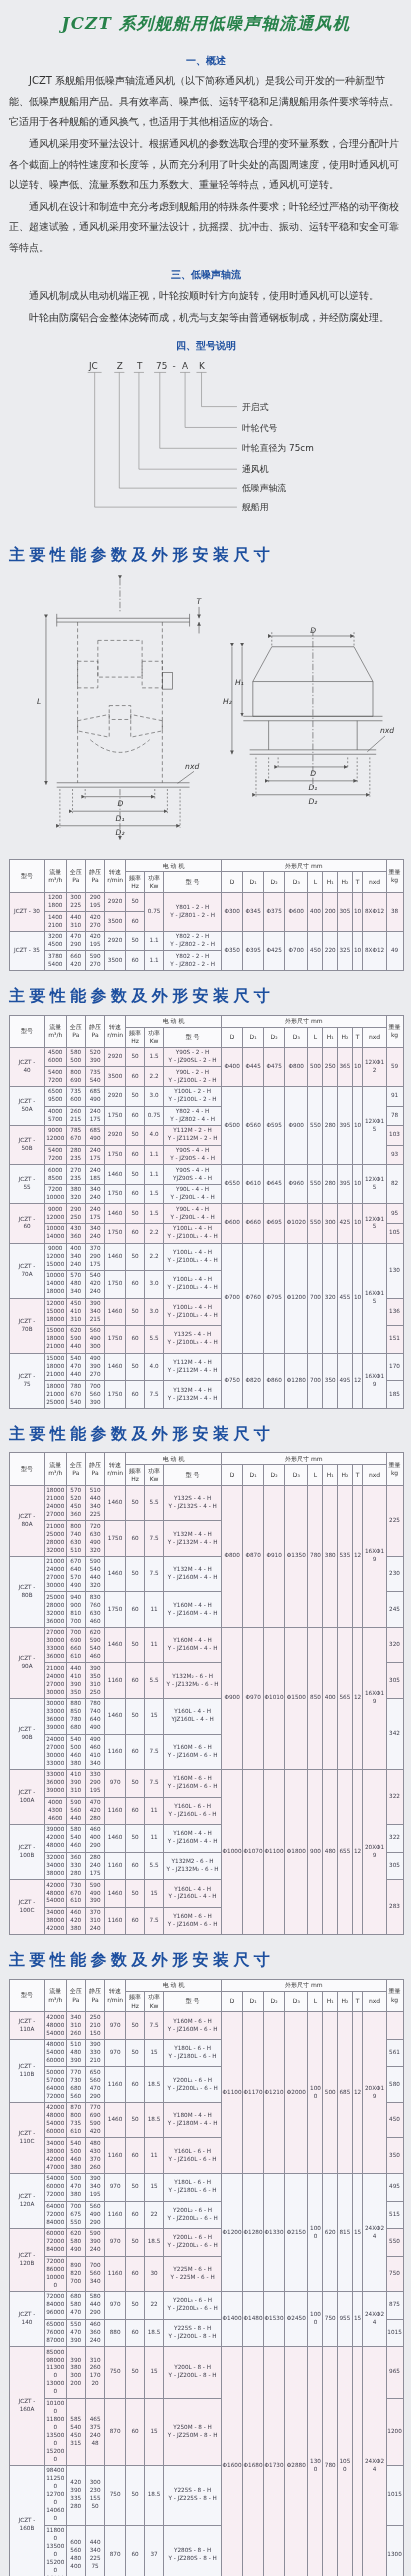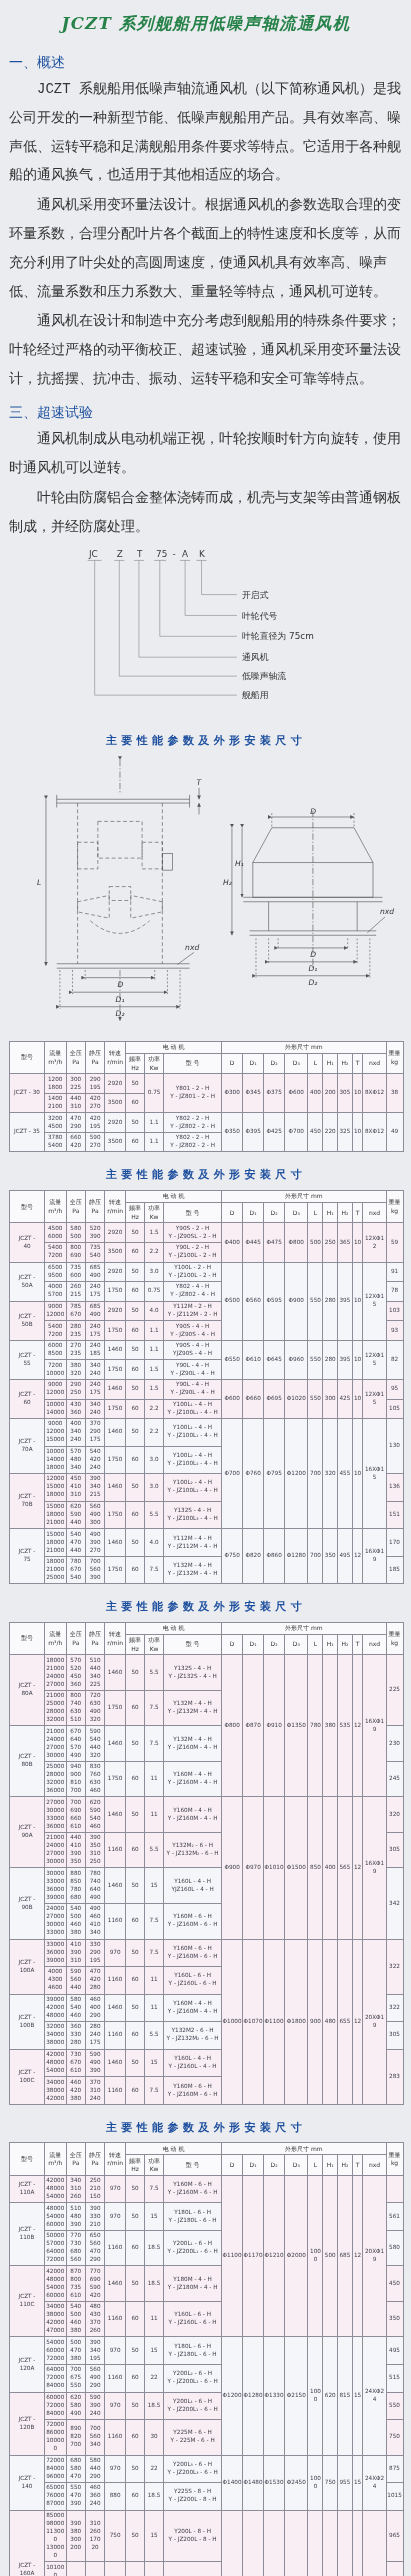--- a/index.html
+++ b/index.html
@@ -1,22 +1,22 @@
 <!DOCTYPE html>
 <html style="font-size:10px"><head>
 <meta charset="utf-8">
 <style>
   html,body{margin:0;padding:0;}
   body{width:412px;background:#ebecef;font-family:"DejaVu Sans","Liberation Sans",sans-serif;color:#2b2b2b;}
   .page{width:412px;min-height:2576px;box-sizing:border-box;padding:6.3px 9px 12.7px;}
   .doc-title{font-family:"DejaVu Serif","Liberation Serif",serif;font-style:italic;font-weight:bold;
     color:#27824a;text-align:center;font-size:16.5px;letter-spacing:1.3px;margin:6.3px 0 19px;}
-  h2.sec{color:#1d4f9f;font-size:14px;font-weight:normal;margin:10px 0 3.8px;}
-  p.body{font-size:14px;line-height:2.05;margin:1.3px 0;text-indent:2em;color:#333;font-family:Liberation Mono, monospace;}
-  .big-title{color:#1d4f9f;text-align:center;font-size:11px;font-weight:bold;letter-spacing:4.4px;margin:15px 0 7.6px;}
+  h2.sec{color:#1d4f9f;font-size:10px;font-weight:bold;margin:10px 0 3.8px;text-align:center;}
+  p.body{font-size:10px;line-height:2.05;margin:1.3px 0;text-indent:2em;color:#333;}
+  .big-title{color:#1d4f9f;text-align:left;font-size:16px;font-weight:bold;letter-spacing:4.4px;margin:15px 0 7.6px;}
   svg text{font-family:"DejaVu Sans","Liberation Sans",sans-serif;}
   .diagram-wrap{margin:2.5px 0 0 19px;}
   .drawing-wrap{text-align:center;margin:3.8px 0 11.4px;}
   table.spec{border-collapse:collapse;table-layout:fixed;width:394px;margin:0 auto 3.8px;background:#fbfbfd;border:1.3px solid #2a2a33;}
   table.spec th,table.spec td{border:0.6px solid #8d8d99;font-size:5.7px;text-align:center;vertical-align:middle;
     white-space:pre-line;padding:1.3px 0;line-height:1.4;color:#3c3c49;overflow:hidden;word-break:break-all;}
   table.spec thead th{font-weight:normal;background:#fafafc;font-size:6px;color:#333;}
   tr.block-a td{background:#f8eef3;}
   tr.block-b td{background:#f5f6fa;}
   td.cell-model{font-size:6px;}
@@ -25,27 +25,28 @@
 </head>
 <body>
 
 <div class="page">
 
   <div class="doc-title">JCZT 系列舰船用低噪声轴流通风机</div>
 
   <h2 class="sec">一、概述</h2>
   <p class="body">JCZT 系舰船用低噪声轴流通风机（以下简称通风机）是我公司开发的一种新型节能、低噪声舰船用产品。具有效率高、噪声低、运转平稳和足满舰船用条件要求等特点。它适用于各种舰船的通风换气，也适用于其他相适应的场合。</p>
 
-  <p class="body">通风机采用变环量法设计。根据通风机的参数选取合理的变环量系数，合理分配叶片各个截面上的特性速度和长度等，从而充分利用了叶尖处的高圆周速度，使通风机具有效率高、噪声低、流量系数和压力系数大、重量轻等特点，通风机可逆转。</p>
+  <p class="body">通风机采用变环量法设计。根据通风机的参数选取合理的变环量系数，合理分配叶片各个截面上的特性速度和长度等，从而充分利用了叶尖处的高圆周速度，使用时通风机可以逆转、噪声低、流量系数和压力系数大、重量轻等特点，通风机可逆转。</p>
   <p class="body">通风机在设计和制造中充分考虑到舰船用的特殊条件要求；叶轮经过严格的动平衡校正、超速试验，通风机采用变环量法设计，抗摇摆、抗冲击、振动、运转平稳和安全可靠等特点。</p>
 
-  <h2 class="sec">三、超速试验</h2>
+  <h2 class="sec">三、低噪声轴流</h2>
   <p class="body">通风机制成从电动机端正视，叶轮按顺时针方向旋转，使用时通风机可以逆转。</p>
   <p class="body">叶轮由防腐铝合金整体浇铸而成，机壳与支架等由普通钢板制成，并经防腐处理。</p>
 
+  <h2 class="sec">四、型号说明</h2>
 
   <div class="diagram-wrap">
     <svg width="342" height="172" viewBox="0 0 540 272">
       <g fill="#3a3a3a" font-size="14">
         <text x="96" y="20">JC</text>
         <text x="140" y="20">Z</text>
         <text x="172" y="20">T</text>
         <text x="202" y="20">75</text>
         <text x="228" y="20">-</text>
         <text x="243" y="20">A</text>

